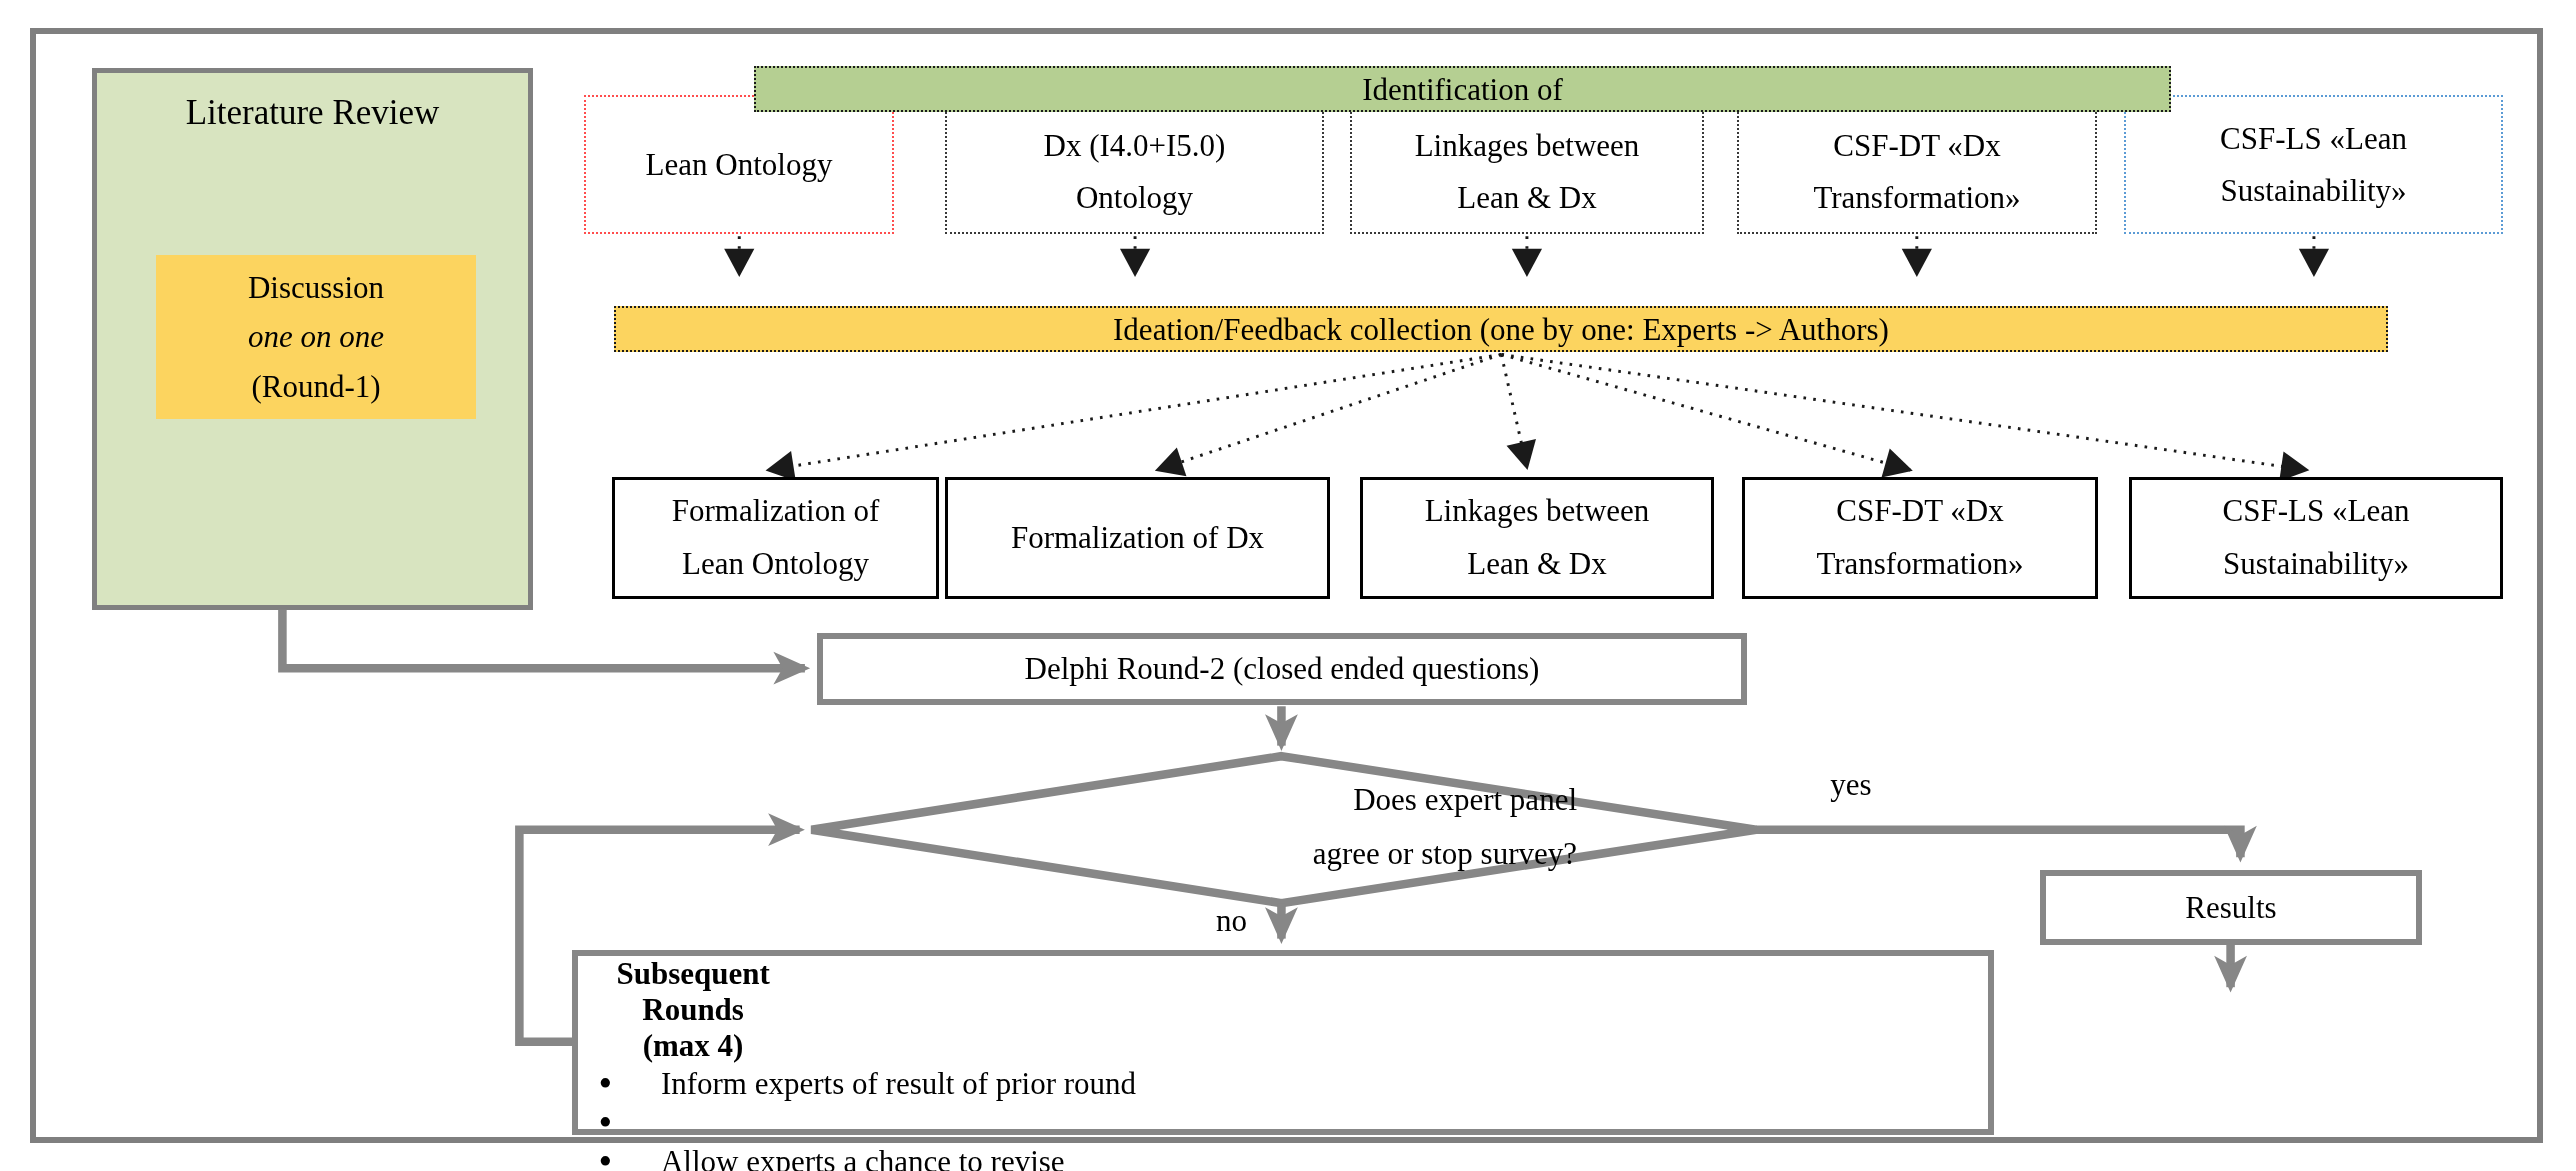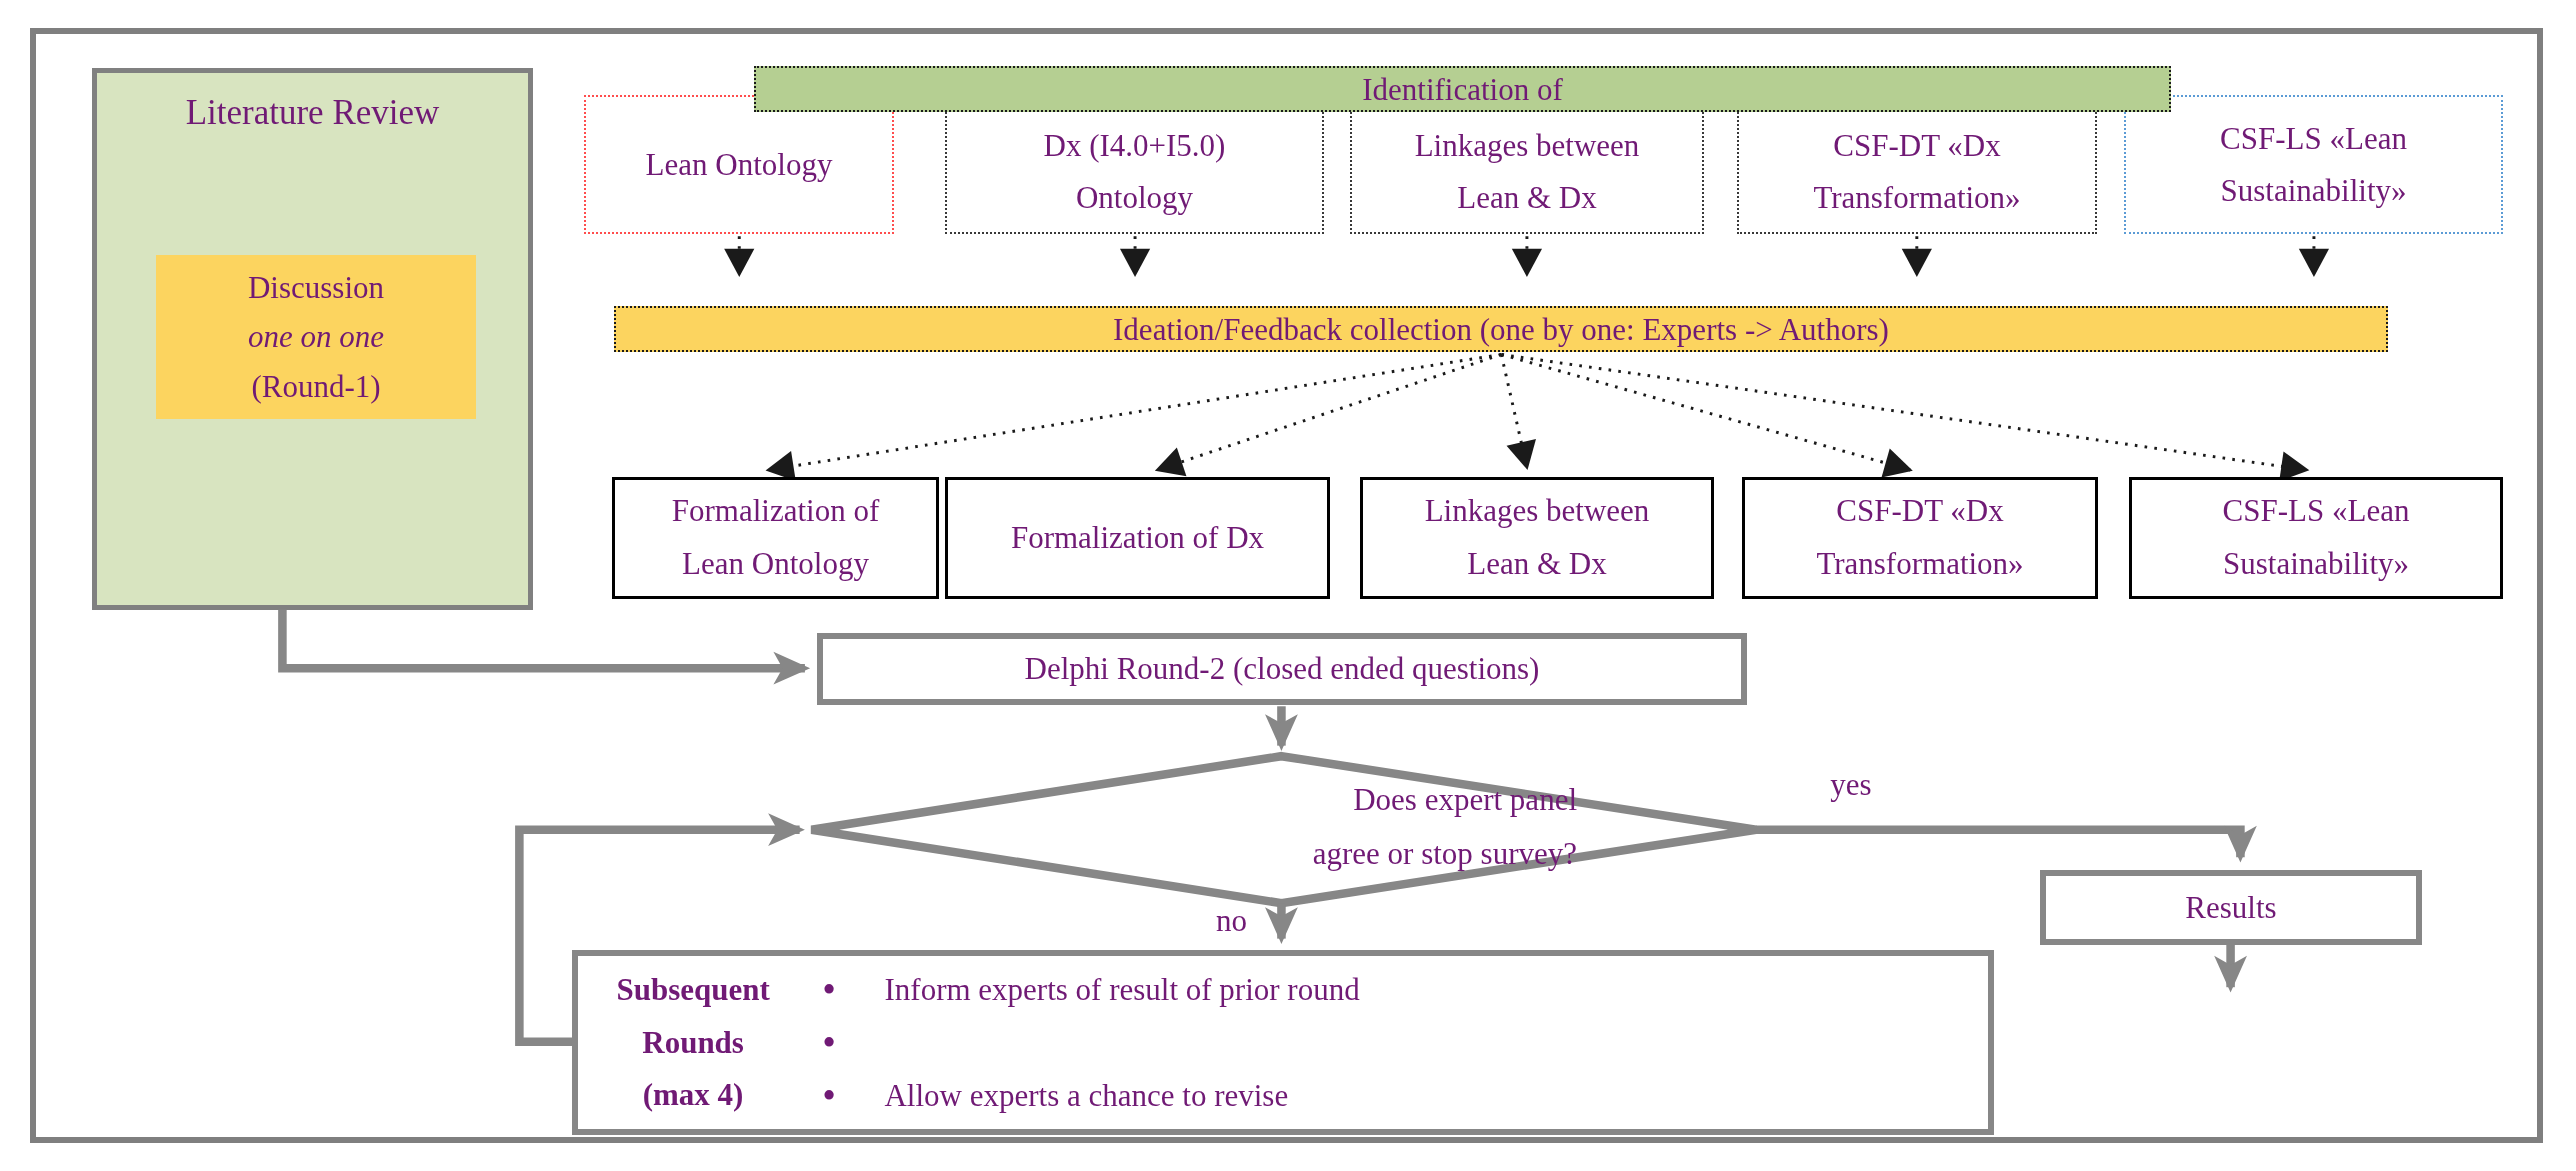--- a/index.html
+++ b/index.html
@@ -3,21 +3,21 @@
 <meta charset="utf-8">
 <style>
   :root{
     --frame-gray:#7f7f7f; --line-gray:#878787; --panel-green:#d8e4c0;
     --bar-green:#b5cf92; --accent-yellow:#fcd45f; --dot-black:#1a1a1a;
     --dot-red:#ff4d4d; --dot-blue:#5b9bd5; --box-black:#000;
   }
   html,body{margin:0;padding:0;background:#fff;}
   .canvas{
     position:relative;width:2576px;height:1171px;background:#fff;
-    font-family:"Liberation Serif","DejaVu Serif",serif;font-size:31px;color:#701a75;
+    font-family:"Liberation Serif","DejaVu Serif",serif;font-size:31px;color:#000000;
   }
   .abs{position:absolute;box-sizing:border-box;}
   .cbox{display:flex;flex-direction:column;align-items:center;justify-content:center;
         text-align:right;background:#fff;line-height:1.65;}
   
   .frame{left:29.5px;top:27.6px;width:2513px;height:1115px;border:6.6px solid var(--frame-gray);}
   
   .lit{left:92px;top:68px;width:441px;height:542px;background:var(--panel-green);
        border:5.3px solid #808080;text-align:center;}
   .lit-title{margin-top:19.7px;font-size:35px;}
@@ -43,21 +43,21 @@
   .delphi{left:817px;top:633px;width:930px;height:72px;border:6.6px solid var(--line-gray);z-index:2;}
   
   .dtext{left:986px;top:773px;width:591px;text-align:right;line-height:1.75;z-index:2;}
   .yes{left:1772px;top:767px;width:158px;text-align:center;z-index:2;}
   .no{left:1109px;top:903px;width:138px;text-align:right;z-index:2;}
   
   .results{left:2040px;top:870px;width:382px;height:75px;border:6.6px solid var(--line-gray);z-index:2;}
   .discf{left:2040px;top:1000px;width:381px;height:119px;border:6.6px solid var(--line-gray);z-index:2;line-height:1.7;}
   
   .subseq{left:572px;top:950px;width:1422px;height:185px;border:6.6px solid var(--line-gray);
-          background:#fff;display:flex;z-index:2;}
+          background:#fff;display:flex;flex-direction:column;z-index:2;}
   .sub-label{width:217px;display:flex;flex-direction:column;justify-content:space-evenly;
              text-align:center;font-weight:bold;margin-left:6.6px;}
   .sub-bullets{flex:1;display:flex;flex-direction:column;justify-content:space-evenly;
                margin-left:7.9px;}
   .bullet-row{display:flex;flex-direction:row;align-items:center;}
   .bullet-dot{font-size:39px;width:39px;text-align:center;line-height:1;}
   .bullet-text{margin-left:36px;}
   
   .wires{left:0;top:0;width:2576px;height:1171px;z-index:1;}
   .wires path.g{stroke:var(--line-gray);stroke-width:13;fill:none;}

